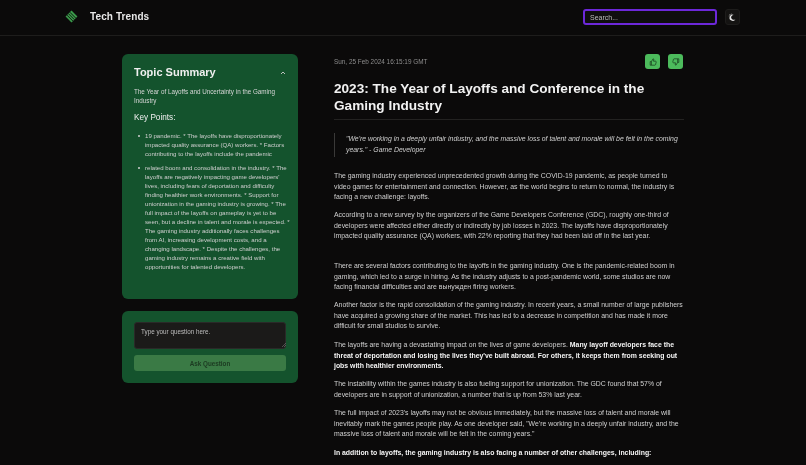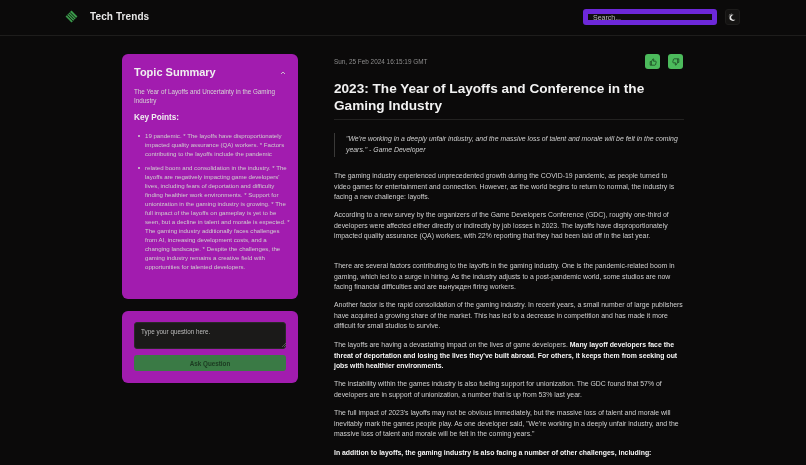--- a/index.html
+++ b/index.html
@@ -13,38 +13,38 @@
   .header {
     position: absolute; left: 0; top: 0; width: 806px; height: 36px;
     border-bottom: 1px solid #1e1d1c;
     background: #0b0a0a;
   }
   .brand { position: absolute; left: 65px; top: 10px; display: flex; align-items: center; gap: 12px; }
   .brand-logo { width: 13px; height: 13px; }
   .brand-name { font-size: 10px; font-weight: bold; color: #e8e8e8; letter-spacing: 0.1px; }
   .search {
     position: absolute; left: 583px; top: 9px; width: 134px; height: 16px;
-    background: #0f0e0e; border: 5px solid #6d28d9; border-radius: 3px;
+    background: #0f0e0e; border: 2px solid #6d28d9; border-radius: 3px;
     color: #cfcfcf; font-size: 7px; padding: 0 5px; font-family: "Liberation Sans", sans-serif;
     outline: none;
   }
   .search::placeholder { color: #bdbdbd; }
   .theme-btn {
     position: absolute; left: 725px; top: 9px; width: 15px; height: 16px;
     background: #141312; border: 1px solid #1d1c1b; border-radius: 3px;
     display: flex; align-items: center; justify-content: center;
   }
   .card {
-    position: absolute; background: #a21caf; border-radius: 6px;
+    position: absolute; background: #14532d; border-radius: 6px;
   }
   .summary { left: 122px; top: 54px; width: 176px; height: 245px; }
   .summary-title { position: absolute; left: 12px; top: 12px; font-size: 11px; font-weight: bold; color: #f0f0f0; }
   .collapse-icon { position: absolute; left: 157px; top: 15px; width: 8px; height: 8px; }
   .summary-sub { position: absolute; left: 12px; top: 33px; width: 156px; font-size: 6.3px; line-height: 9px; color: #d6d6d6; }
-  .kp-title { position: absolute; left: 12px; top: 59px; font-size: 8.2px; font-weight: bold; color: #f0f0f0; }
+  .kp-title { position: absolute; left: 12px; top: 59px; font-size: 8.2px; font-weight: normal; color: #f0f0f0; }
   .kp-list { position: absolute; left: 12px; top: 77px; width: 158px; list-style: none; }
   .kp-list li { position: relative; padding-left: 11px; font-size: 6.1px; line-height: 9px; color: #cfcfcf; margin-bottom: 5px; }
   .kp-list li::before { content: ""; position: absolute; left: 4px; top: 3.5px; width: 2px; height: 2px; background: #cfcfcf; border-radius: 50%; }
   .ask { left: 122px; top: 311px; width: 176px; height: 72px; }
   .question {
     position: absolute; left: 12px; top: 11px; width: 152px; height: 27px;
     background: #1b1a19; border: 1px solid #2a2928; border-radius: 3px;
     color: #cfcfcf; font-size: 6.3px; padding: 5px 6px; resize: none;
     font-family: "Liberation Sans", sans-serif; outline: none;
   }

